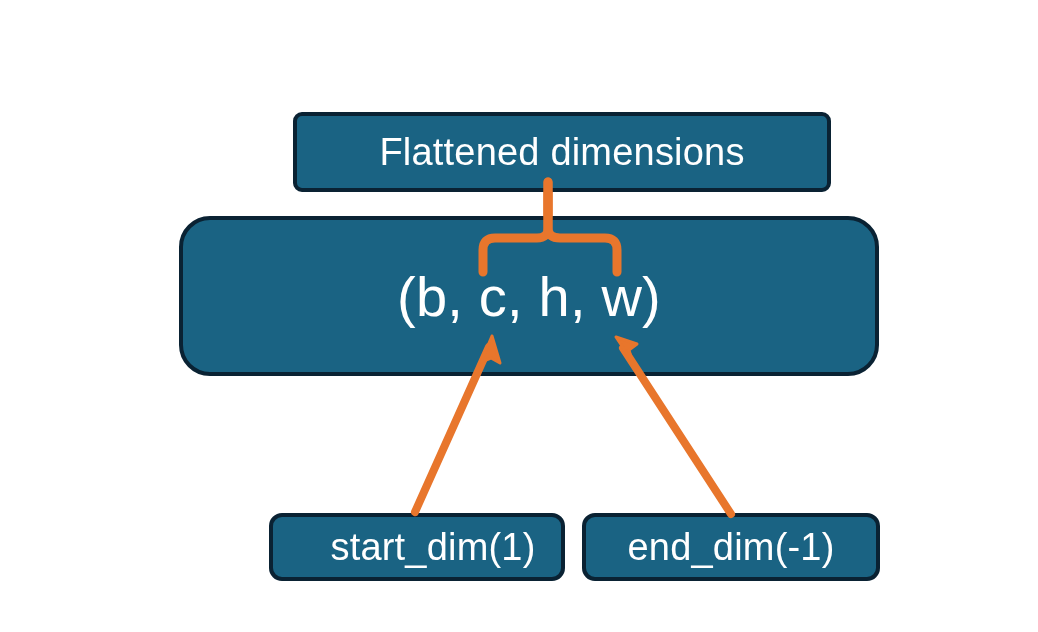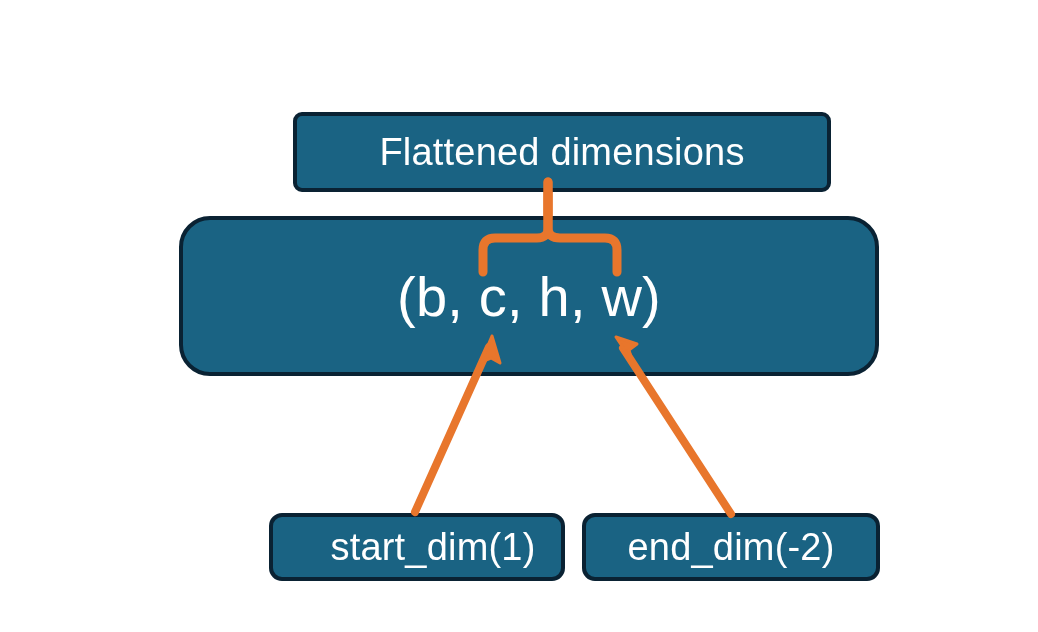--- a/index.html
+++ b/index.html
@@ -103,21 +103,21 @@
 
   <div class="node" id="node-shape">
     <span>(b, c, h, w)</span>
   </div>
 
   <div class="node" id="node-start-dim">
     <span>start_dim(1)</span>
   </div>
 
   <div class="node" id="node-end-dim">
-    <span>end_dim(-2)</span>
+    <span>end_dim(-1)</span>
   </div>
 
   <svg id="overlay" viewBox="0 0 1038 632" xmlns="http://www.w3.org/2000/svg">
 
     <g>
       <path d="M 483 272
                L 483 250
                Q 483 238 495 238
                L 537 238
                Q 548 238 548 228

